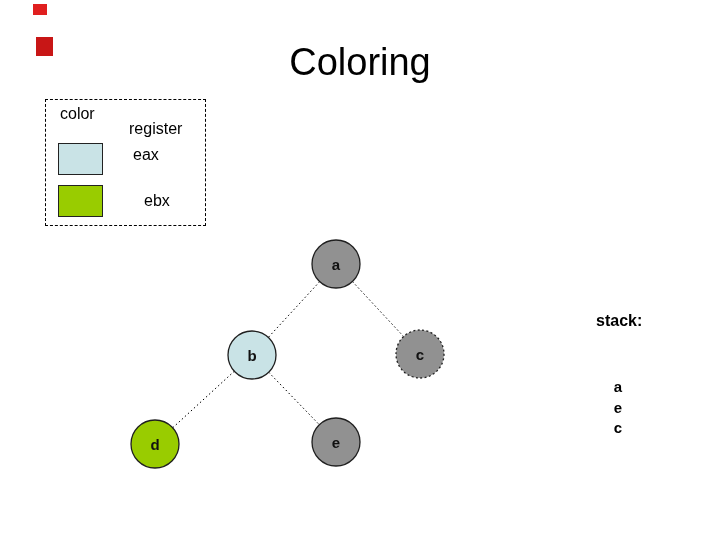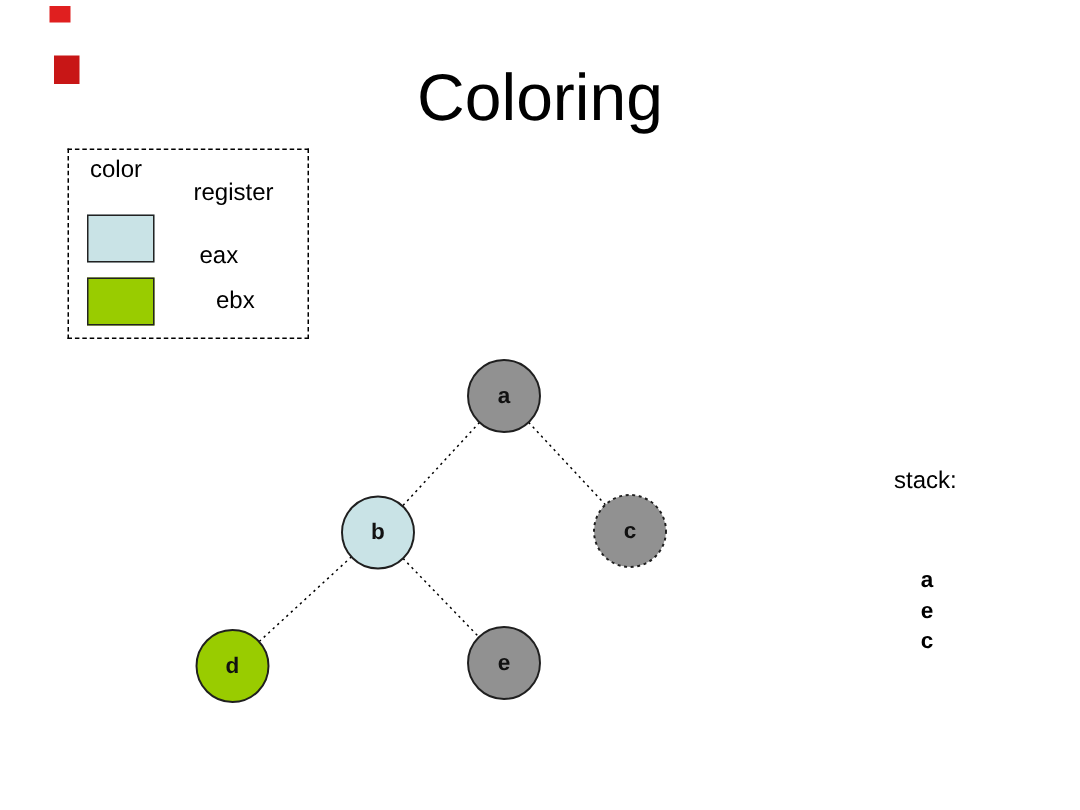--- a/index.html
+++ b/index.html
@@ -18,21 +18,21 @@
   .deco-sq {
     position: absolute;
   }
   .title {
     position: absolute;
     top: 41px;
     left: 0;
     width: 100%;
     margin: 0;
     text-align: center;
-    font-size: 44px;
+    font-size: 38px;
     font-weight: 400;
     line-height: 1.15;
     color: #000000;
   }
   .legend {
     position: absolute;
     left: 45px;
     top: 99px;
     width: 159px;
     height: 125px;
@@ -40,21 +40,21 @@
     background: transparent;
   }
   .legend .lbl {
     position: absolute;
     font-size: 16px;
     color: #000000;
     white-space: nowrap;
   }
   .lg-h1 { left: 14px; top: 5px; }
   .lg-h2 { left: 83px; top: 20px; }
-  .lg-v1 { left: 87px; top: 62px; }
+  .lg-v1 { left: 87px; top: 46px; }
   .lg-v2 { left: 98px; top: 92px; }
   .swatch {
     position: absolute;
     width: 43px;
     height: 30px;
     border: 1px solid #222222;
   }
   .sw1 { left: 12px; top: 43px; }
   .sw2 { left: 12px; top: 85px; }
   .graph {
@@ -67,21 +67,21 @@
     font-size: 15px;
     font-weight: 700;
     fill: #111111;
     text-anchor: middle;
   }
   .stack-label {
     position: absolute;
     left: 596px;
     top: 312px;
     font-size: 16px;
-    font-weight: 400;
+    font-weight: 700;
     color: #000000;
   }
   .stack-items {
     position: absolute;
     left: 601px;
     top: 377px;
     width: 34px;
     text-align: center;
     font-size: 15px;
     font-weight: 700;

